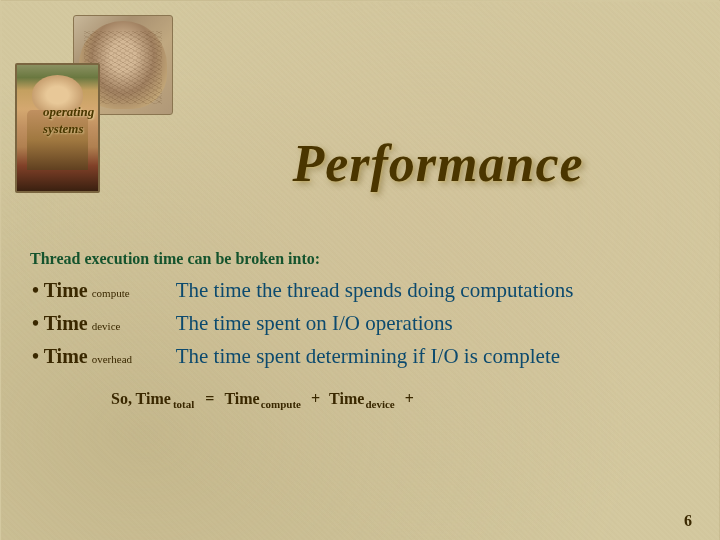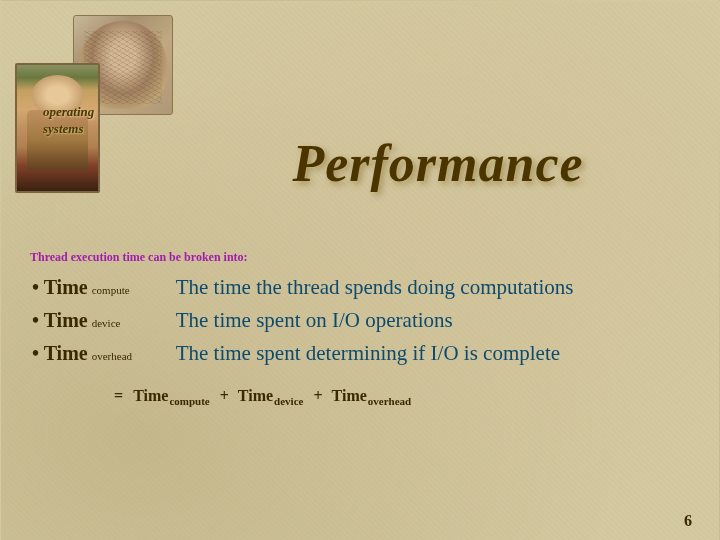--- a/index.html
+++ b/index.html
@@ -157,22 +157,22 @@
 
     
     .content {
       position: absolute;
       top: 245px;
       left: 25px;
       right: 25px;
     }
 
     .thread-line {
-      color: #a21caf;
-      font-size: 12px;
+      color: #14532d;
+      font-size: 16px;
       font-weight: bold;
       margin-bottom: 8px;
     }
 
     .time-rows {
       display: flex;
       flex-direction: column;
       gap: 4px;
       margin-bottom: 18px;
     }
@@ -286,31 +286,31 @@
 
       <div class="time-row">
         <span class="bullet-time">• Time</span>
         <span class="time-sub">overhead</span>
         <span class="time-desc">The time spent determining if I/O is complete</span>
       </div>
 
     </div>
 
     <div class="equation-row">
+      <span class="eq-text">
+        <span>So, Time</span><span class="eq-sub">total</span>
+      </span>
       <span class="eq-text">&nbsp;=&nbsp;</span>
       <span class="eq-time-main">
         Time<span class="eq-sub">compute</span>
       </span>
       <span class="eq-plus">+</span>
       <span class="eq-time-main">
         Time<span class="eq-sub">device</span>
       </span>
       <span class="eq-plus">+</span>
-      <span class="eq-time-main">
-        Time<span class="eq-sub">overhead</span>
-      </span>
     </div>
 
   </div>
 
   <div class="page-number">6</div>
 
 </div>
 
 </body></html>

